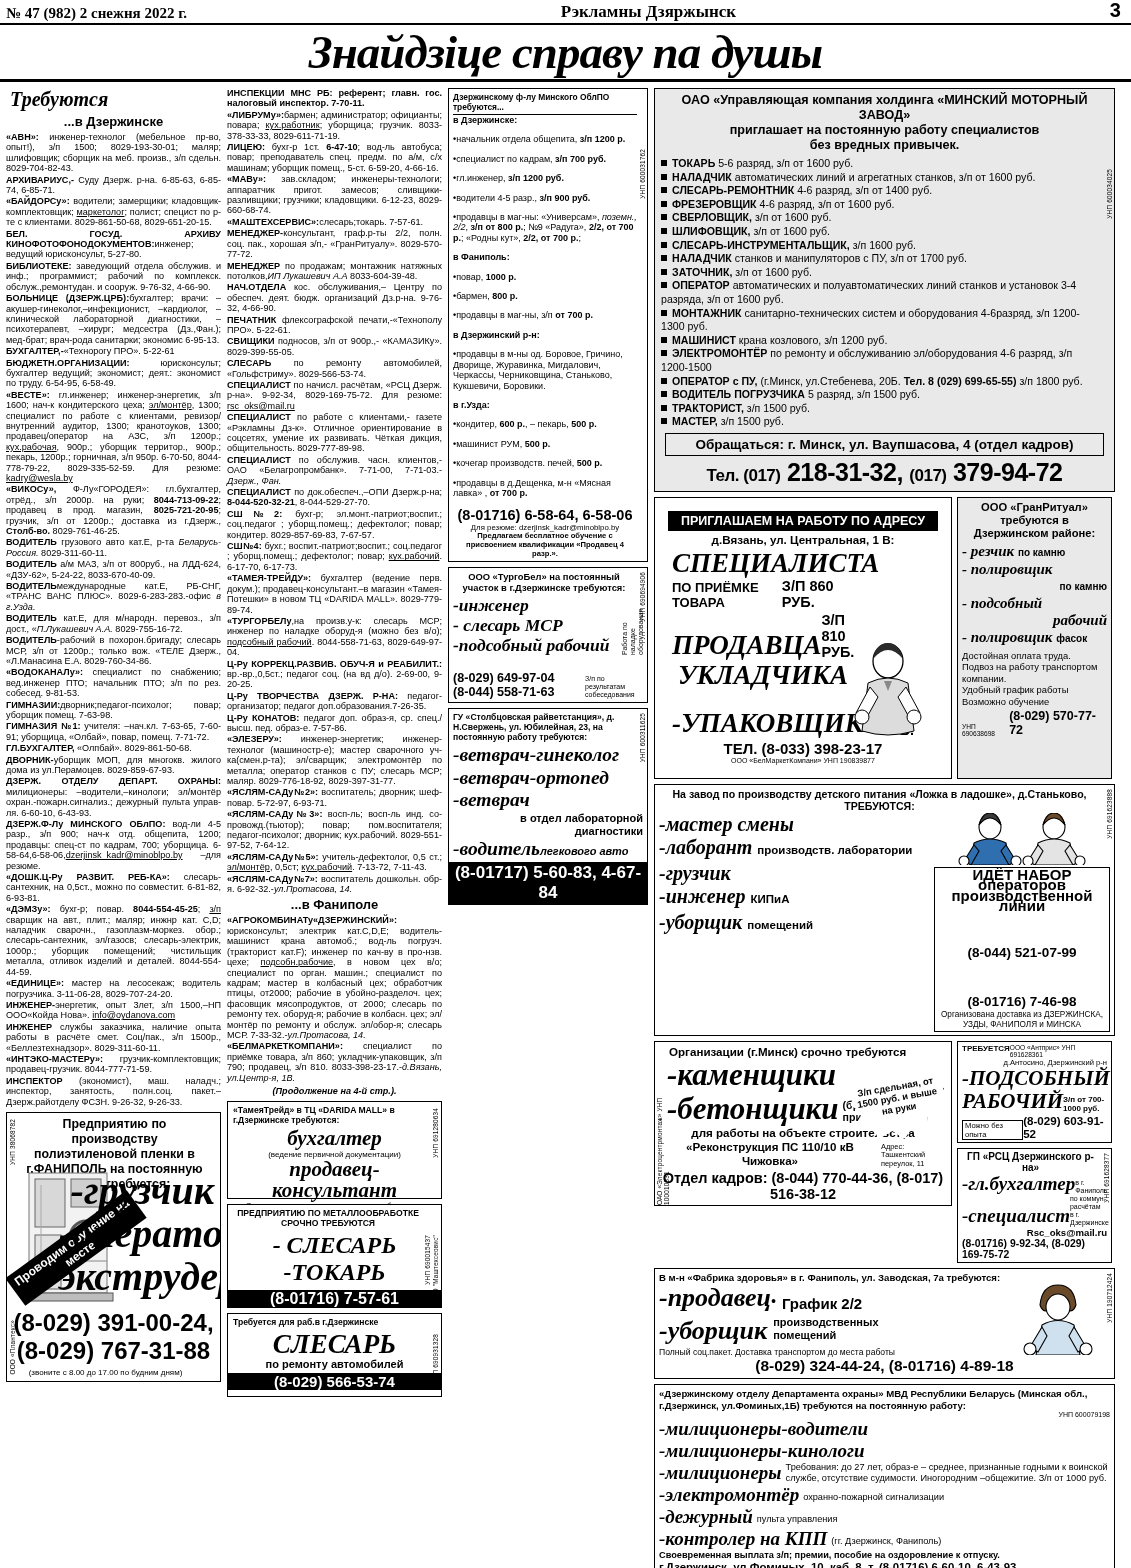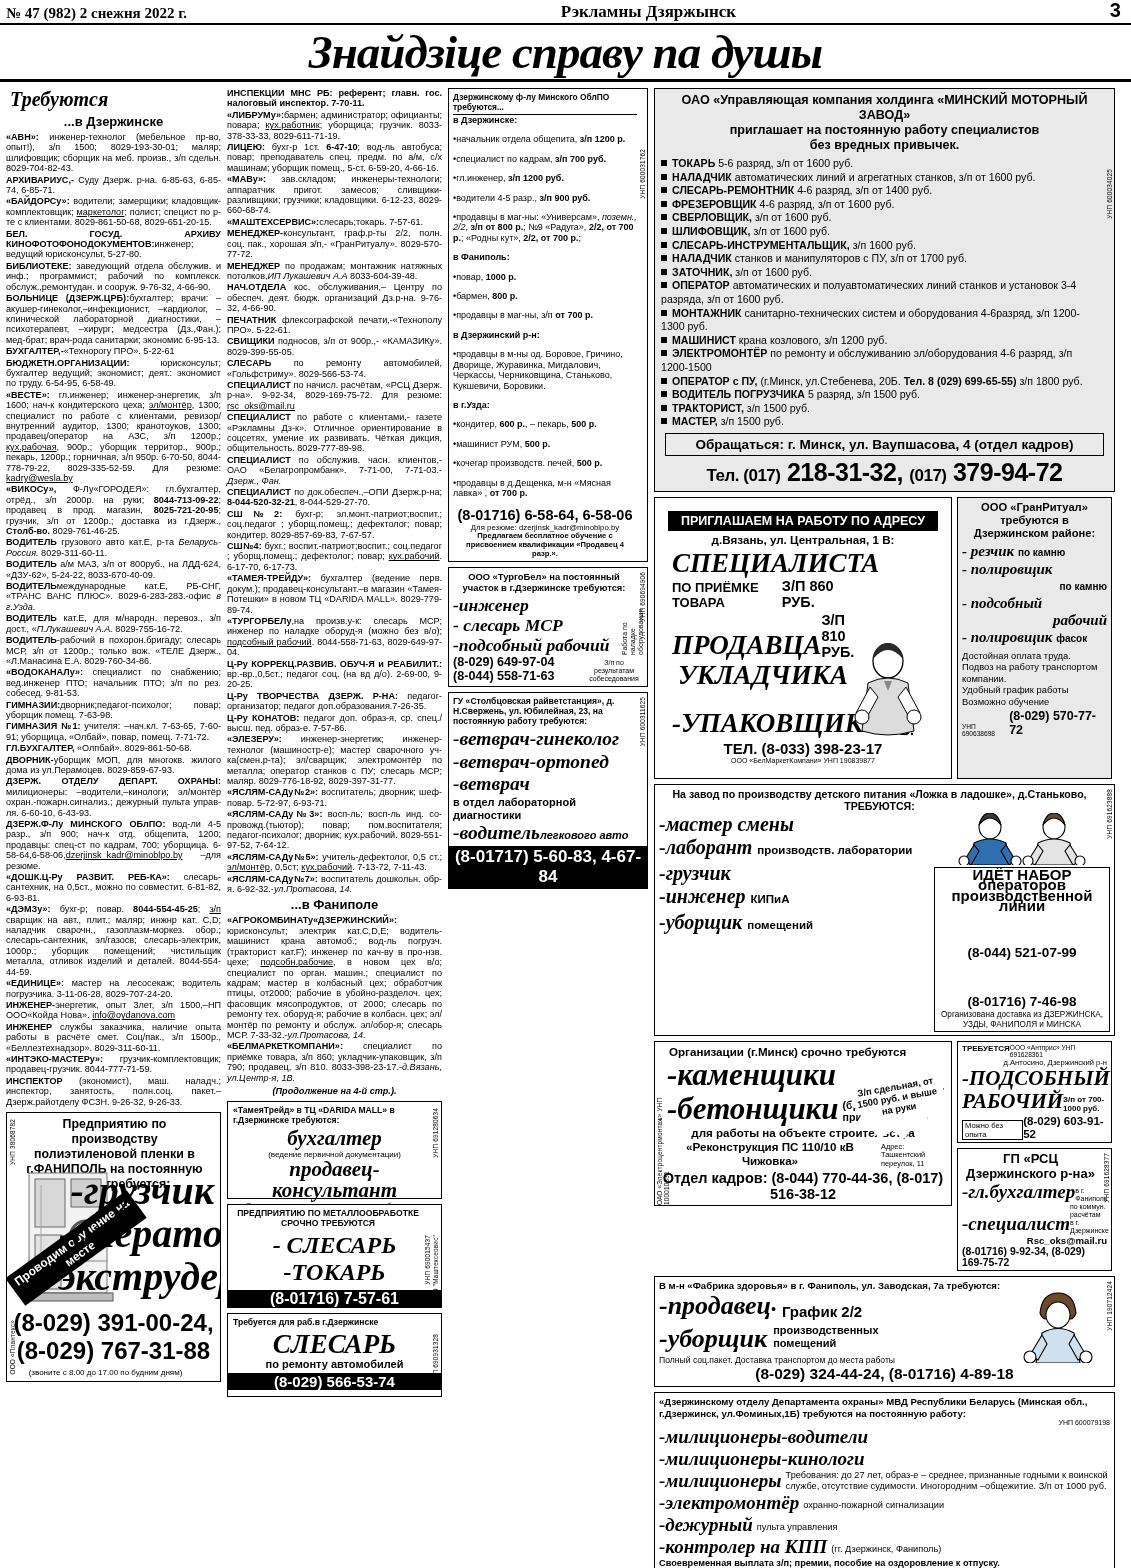--- a/index.html
+++ b/index.html
@@ -333,38 +333,38 @@
 
     <div class="box" style="margin-top:5px; position:relative; padding:3px 4px;">
       <div class="vert-code" style="right:1px; top:4px;">УНП 690694906</div>
       <div class="turgo-head" style="padding-right:8px;">ООО «ТургоБел» на постоянный участок в г.Дзержинске требуются:</div>
       <div style="position:relative; margin-top:2px;">
         <div style="position:absolute; right:4px; top:0; writing-mode:vertical-rl; transform:rotate(180deg); font-family:'Liberation Sans',sans-serif; font-size:7px; line-height:8px; width:18px;">Работа по наладке оборудования</div>
         <div class="turgo-item">-инженер</div>
         <div class="turgo-item">- слесарь МСР</div>
         <div class="turgo-item">-подсобный рабочий</div>
       </div>
-      <div style="display:flex; justify-content:space-between; align-items:flex-end; margin-top:0;text-align:center;">
+      <div style="display:flex; justify-content:space-between; align-items:flex-end; margin-top:16px;">
         <div>
           <div class="turgo-phone">(8-029) 649-97-04</div>
           <div class="turgo-phone">(8-044) 558-71-63</div>
         </div>
         <div style="font-family:'Liberation Sans',sans-serif;font-size:7px;line-height:8px;width:58px;">З/п по результатам собеседования</div>
       </div>
     </div>
 
     <div class="box" style="margin-top:5px; position:relative; padding:3px 4px 0 4px;">
       <div class="vert-code" style="right:1px; top:4px;">УНП 600311625</div>
       <div style="font-family:'Liberation Sans',sans-serif;font-size:8.6px;line-height:10px;font-weight:bold;padding-right:8px;">ГУ «Столбцовская райветстанция», д. Н.Свержень, ул. Юбилейная, 23, на постоянную работу требуются:</div>
       <div class="vet-list" style="margin-top:2px;">
         <div>-ветврач-гинеколог</div>
         <div>-ветврач-ортопед</div>
         <div>-ветврач</div>
       </div>
-      <div class="vet-sub" style="text-align:left;">в отдел лабораторной диагностики</div>
+      <div class="vet-sub" style="text-align:right;">в отдел лабораторной диагностики</div>
       <div class="vet-list"><span>-водитель</span><span class="vet-sub" style="display:inline-block;">легкового авто</span></div>
       <div class="vet-phone" style="margin:2px -4px 0 -4px;">(8-01717) 5-60-83, 4-67-84</div>
     </div>
   </div>
 
   <div class="col right">
 
     <div class="box shade" style="margin-top:6px; position:relative; padding:4px 6px 4px 6px;">
       <div class="vert-code" style="right:1px; top:80px;">УНП 600034025</div>
       <div class="big-mmz">ОАО «Управляющая компания холдинга «МИНСКИЙ МОТОРНЫЙ ЗАВОД»</div>
@@ -532,21 +532,21 @@
             <div style="font-family:'Liberation Sans',sans-serif;font-weight:bold;font-size:8px;">З/п  от 700-1000 руб.</div>
           </div>
           <div style="display:flex;justify-content:space-between;align-items:flex-end;margin-top:1px;">
             <div style="border:1px solid #000;font-family:'Liberation Sans',sans-serif;font-size:7.6px;padding:0 2px;">Можно без опыта</div>
             <div style="font-family:'Liberation Sans',sans-serif;font-weight:bold;font-size:11.6px;">(8-029) 603-91-52</div>
           </div>
         </div>
 
         <div class="box" style="margin-top:5px; position:relative; padding:2px 4px;">
           <div class="vert-code" style="right:1px; top:4px;">УНП 691628377</div>
-          <div style="font-family:'Liberation Sans',sans-serif;font-size:13px;font-weight:bold;text-align:center;padding-right:8px;">ГП «РСЦ Дзержинского р-на»</div>
+          <div style="font-family:'Liberation Sans',sans-serif;font-size:10px;font-weight:bold;text-align:center;padding-right:8px;">ГП «РСЦ Дзержинского р-на»</div>
           <div style="display:flex;justify-content:space-between;align-items:flex-end;">
             <div class="gl-big">-гл.бухгалтер</div>
             <div style="font-family:'Liberation Sans',sans-serif;font-size:7px;line-height:8px;width:42px;">в г. Фаниполь</div>
           </div>
           <div style="display:flex;justify-content:space-between;align-items:flex-end;">
             <div class="gl-big">-специалист</div>
             <div style="font-family:'Liberation Sans',sans-serif;font-size:7px;line-height:8px;width:56px;">
               <div>по коммун. расчётам</div>
               <div>в г. Дзержинске</div>
             </div>

